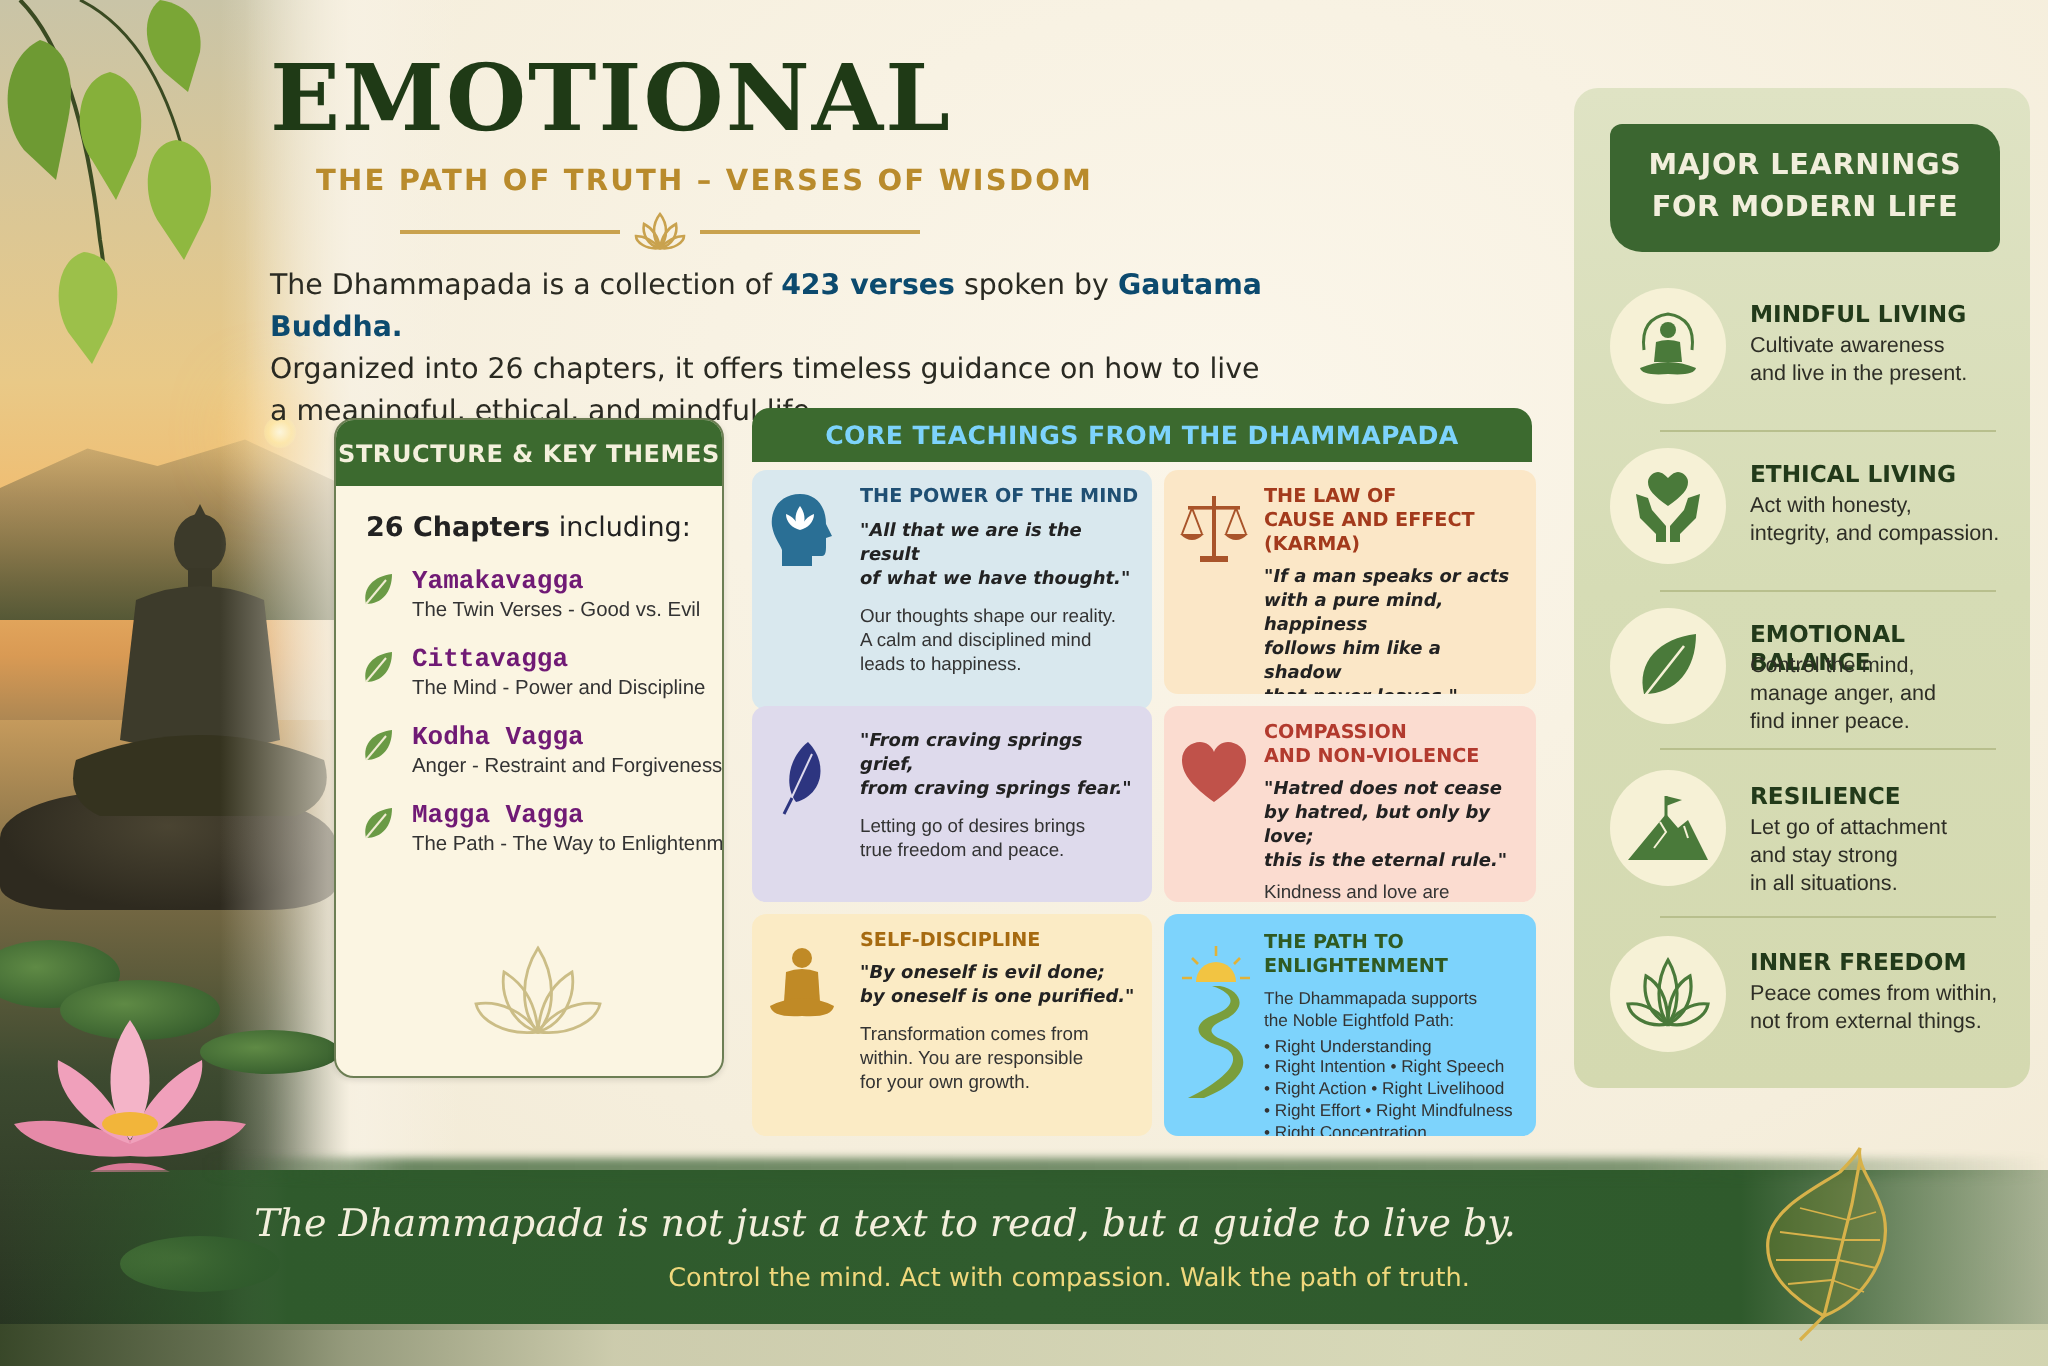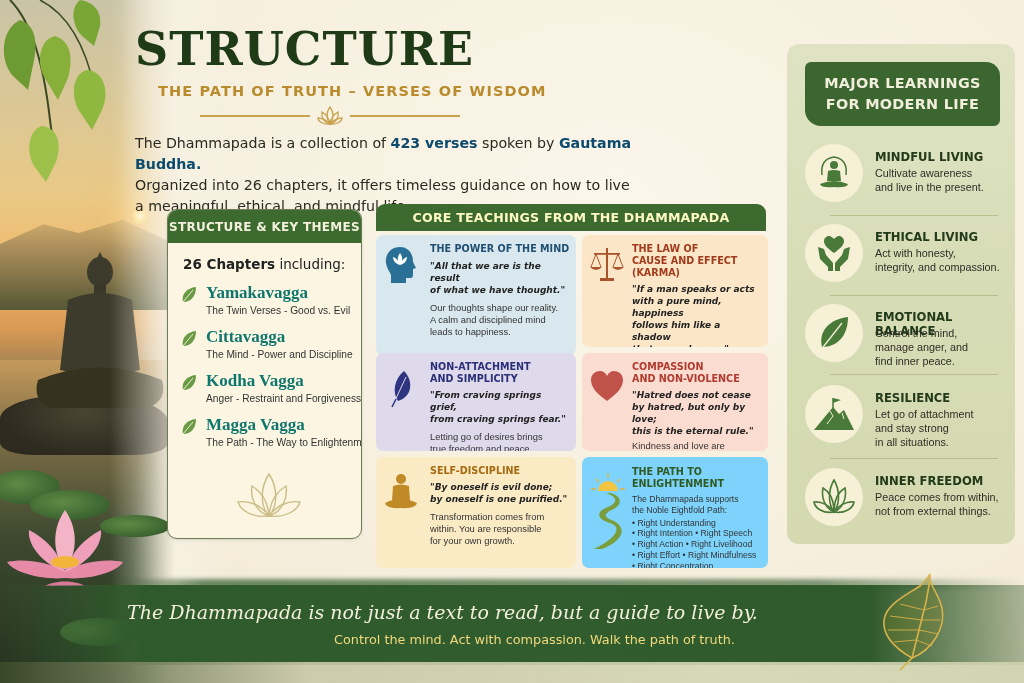--- a/index.html
+++ b/index.html
@@ -116,33 +116,33 @@
   }
   .structure .lead {
     margin: 13px 0 0 15px; font-size: 13.5px;
     font-family: "DejaVu Sans", sans-serif; color: #222;
   }
   .structure .lead b { font-weight: bold; }
   .chapter { display: flex; margin: 11px 0 0 13px; }
   .chapter .leaf { width: 16px; margin-top: 3px; flex: none; }
   .chapter .txt { margin-left: 9px; }
   .chapter .name {
-    font-family: Liberation Serif, serif; font-size: 17px; font-weight: bold; color: #0f766e;
+    font-family: Liberation Mono, monospace; font-size: 13px; font-weight: bold; color: #701a75;
   }
   .chapter .desc {
     font-family: "Liberation Sans", sans-serif; font-size: 10.2px; color: #333; margin-top: 2px; white-space: nowrap;
   }
   .structure .lotus-deco { position: absolute; left: 68px; top: 262px; }
 
   
   .core {
     position: absolute; left: 376px; top: 204px; width: 390px; height: 365px;
   }
   .core .head {
-    height: 27px; background: #3c6a2f; color: #fef9c3;
+    height: 27px; background: #3c6a2f; color: #7dd3fc;
     border-radius: 9px 9px 0 0;
     font-family: "DejaVu Sans", sans-serif;
     font-size: 12.6px; font-weight: bold; letter-spacing: 0.2px;
     display: flex; align-items: center; justify-content: center;
   }
   .grid { position: relative; }
   .tcard {
     position: absolute; width: 200px; border-radius: 7px; overflow: hidden;
   }
   .tcard .ico { position: absolute; left: 8px; top: 10px; width: 34px; height: 40px; }
@@ -256,21 +256,21 @@
   <path d="M60 72 C42 66 22 48 24 30 C40 38 54 52 60 72 Z" fill="#f0a0bb"></path>
   <path d="M60 72 C78 66 98 48 96 30 C80 38 66 52 60 72 Z" fill="#f0a0bb"></path>
   <path d="M60 70 C48 54 46 30 60 10 C74 30 72 54 60 70 Z" fill="#f4b4c8"></path>
   <ellipse cx="60" cy="62" rx="14" ry="6" fill="#f2b53a"></ellipse>
   <path d="M40 86 C50 80 70 80 80 86 Z" fill="#d97897"></path>
 </svg>
 
 <div class="footer-band"></div>
 <div class="footer-bottom"></div>
 
-<h1 class="title">STRUCTURE</h1>
+<h1 class="title">EMOTIONAL</h1>
 <div class="subtitle">THE PATH OF TRUTH – VERSES OF WISDOM</div>
 <div class="divider">
   <div class="line l"></div>
   <svg width="26" height="22" viewBox="0 0 26 22">
     <g fill="none" stroke="#c9a24e" stroke-width="1.3">
       <path d="M13 20 C9 15 9 8 13 3 C17 8 17 15 13 20 Z"></path>
       <path d="M13 20 C7 19 4 13 5 8 C9 10 12 14 13 20 Z"></path>
       <path d="M13 20 C19 19 22 13 21 8 C17 10 14 14 13 20 Z"></path>
       <path d="M13 20 C6 21 1 17 1 14 C5 14 9 16 13 20 Z"></path>
       <path d="M13 20 C20 21 25 17 25 14 C21 14 17 16 13 20 Z"></path>
@@ -394,24 +394,20 @@
       </div>
     </div>
 
     <div class="tcard c3">
       <svg class="ico" style="top:16px" viewBox="0 0 34 40">
         <path d="M20 2 C30 12 28 28 14 32 C8 24 10 10 20 2 Z" fill="#2d3580"></path>
         <path d="M8 38 L22 8" stroke="#dedaec" stroke-width="1" fill="none"></path>
         <path d="M8 38 L12 30" stroke="#2d3580" stroke-width="1.5"></path>
       </svg>
       <div class="body">
-        <div class="t">
-            <div>NON-ATTACHMENT</div>
-            <div>AND SIMPLICITY</div>
-          </div>
         <div class="q">
             <div>"From craving springs grief,</div>
             <div>from craving springs fear."</div>
           </div>
         <div class="d">
             <div>Letting go of desires brings</div>
             <div>true freedom and peace.</div>
           </div>
       </div>
     </div>

